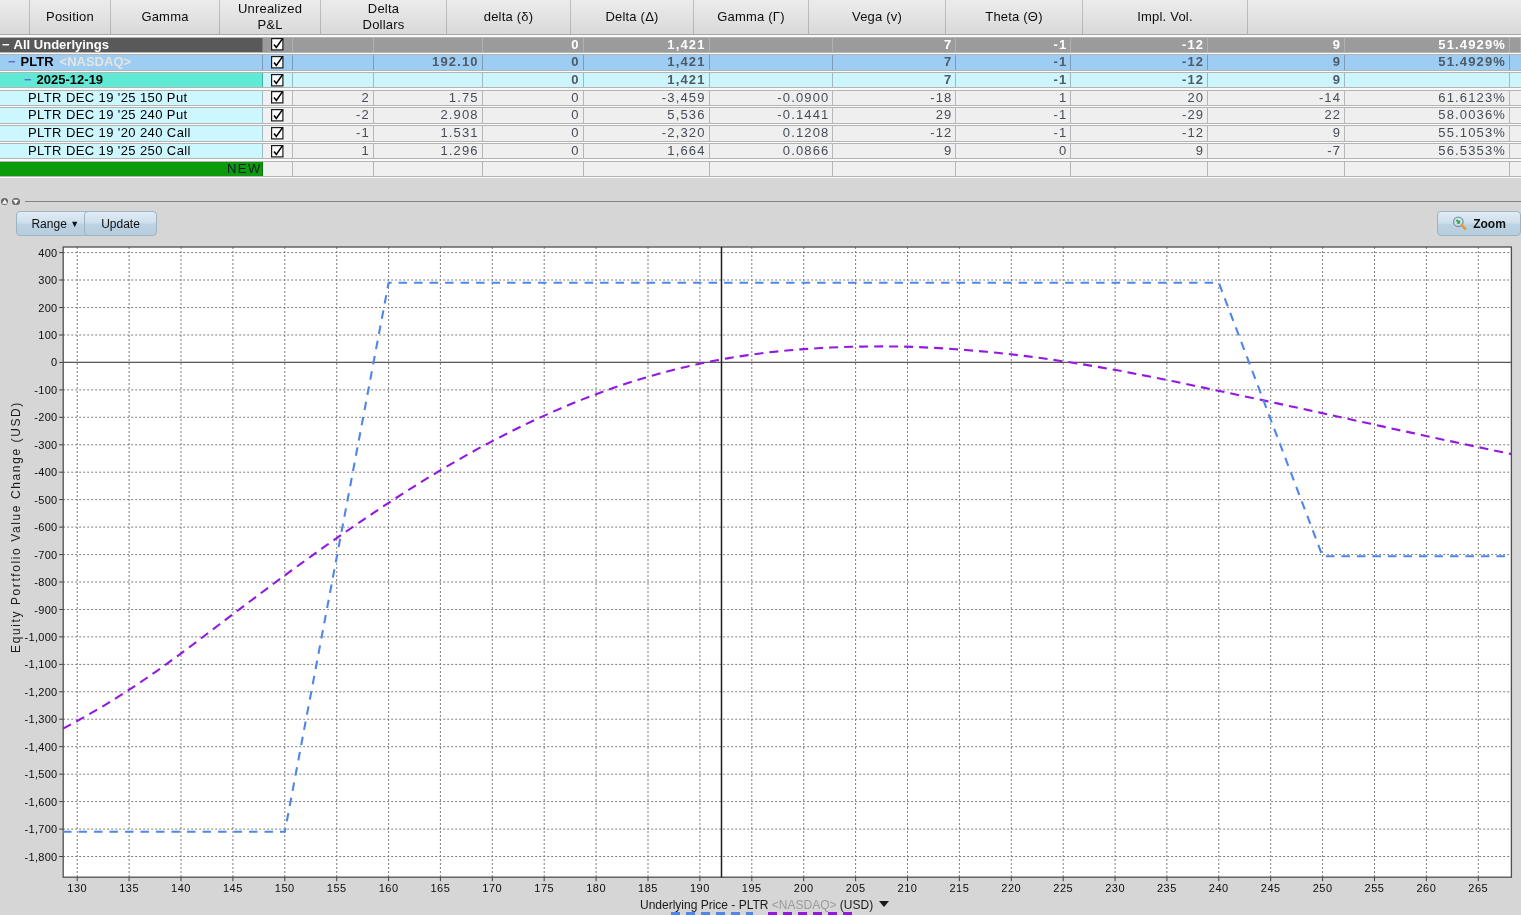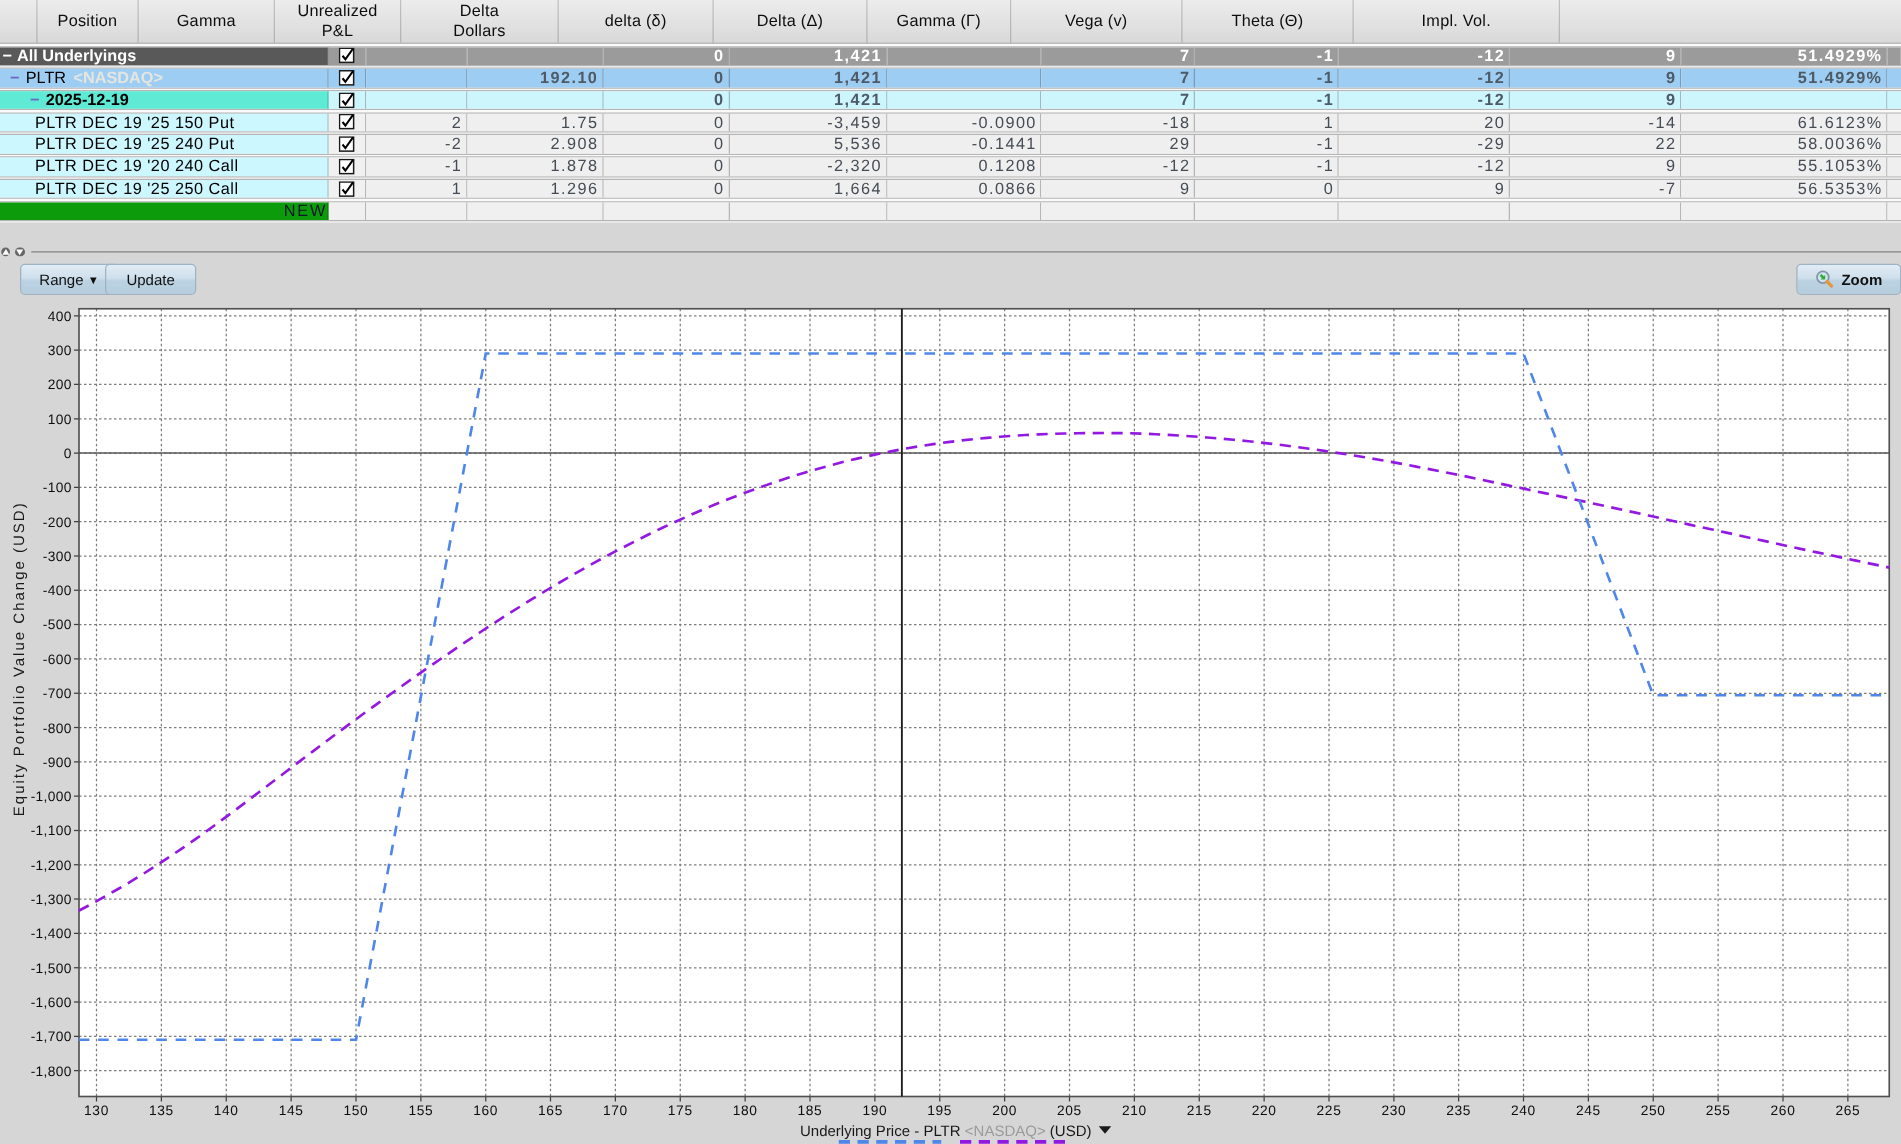--- a/index.html
+++ b/index.html
@@ -23,21 +23,21 @@
 .r3 .c { background:#cdf5fc; color:#4e5a66; font-weight:bold; }
 .r3 .u3 { background:#5eead4; padding-left:24px; }
 .rc .c { background:#efefef; color:#464c55; }
 .rc .ck { background:#f1f1f1; }
 .rc .u4 { background:#cdf7ff; color:#000; padding-left:28px; letter-spacing:0.4px; }
 .rn .c { background:#f0f0f0; }
 .rn .u5 { background:#0b9b0b; color:#0f172a; text-align:right; letter-spacing:1.5px; }
 .mw { color:#fff; font-weight:bold; }
 .mn { color:#6a6ac2; font-weight:bold; }
 .tw { color:#fff; font-weight:bold; margin-left:4px; }
-.tp { color:#000; font-weight:normal; margin-left:5px; }
+.tp { color:#000; font-weight:bold; margin-left:5px; }
 .tn { color:#e5e5e0; font-weight:bold; margin-left:6px; }
 .td { color:#000; font-weight:bold; margin-left:5px; }
 .mk { color:#55646f; }
 .circ { position:absolute; width:7.4px; height:7.4px; border-radius:50%; background:#676767; top:197.6px; }
 .circ svg { position:absolute; left:0; top:0; }
 #sline { position:absolute; left:25px; right:0; top:201.3px; height:1px; background:#828282; }
 .btn { position:absolute; top:210.8px; height:25.6px; border-radius:4px;
   background:linear-gradient(#e1ecf5 0%,#cfdfec 45%,#bcd2e2 55%,#b5cddd 100%);
   border:1px solid #9eb4c4; font-size:12px; color:#101010;
   display:flex; align-items:center; justify-content:center; }
@@ -167,21 +167,21 @@
 </div>
 <div class="row rc">
 <div class="c u4" style="width:263px">PLTR DEC 19 '20 240 Call</div>
 <div class="c ck" style="width:30px">
         <svg width="13" height="13" viewBox="0 0 13 13">
           <rect x="0.6" y="0.6" width="11.3" height="11.3" fill="#ffffff" stroke="#1a1a1a" stroke-width="1.2"></rect>
           <path d="M3 6.6 L5.3 9.4 L11.4 0.9" fill="none" stroke="#000" stroke-width="1.6"></path>
         </svg>
       </div>
 <div class="c num" style="width:81px">-1</div>
-<div class="c num" style="width:109px">1.878</div>
+<div class="c num" style="width:109px">1.531</div>
 <div class="c num" style="width:101px">0</div>
 <div class="c num" style="width:126px">-2,320</div>
 <div class="c num" style="width:124px">0.1208</div>
 <div class="c num" style="width:123px">-12</div>
 <div class="c num" style="width:115px">-1</div>
 <div class="c num" style="width:137px">-12</div>
 <div class="c num" style="width:137px">9</div>
 <div class="c num" style="width:165px">55.1053%</div>
 <div class="c nb" style="width:11px"></div>
 </div>

